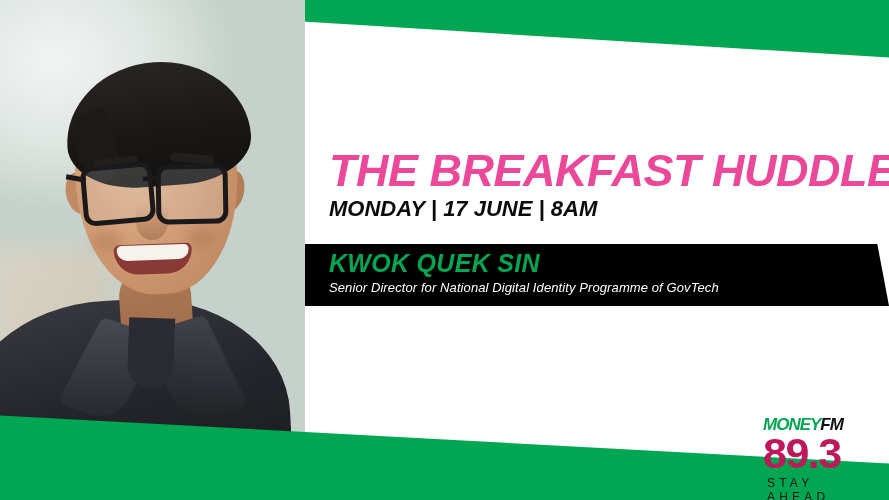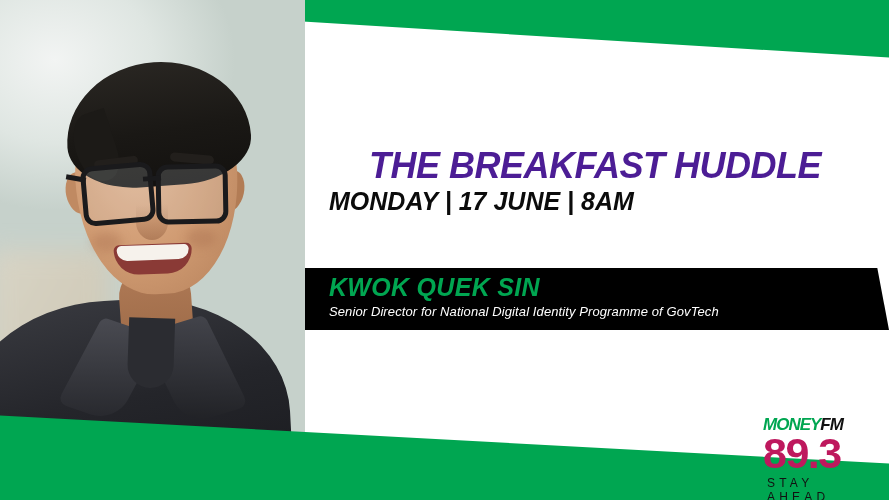--- a/index.html
+++ b/index.html
@@ -210,45 +210,44 @@
   .p-cheek-r { left: 186px; top: 228px; }
 
   
   #headline {
     position: absolute;
     left: 329px;
     top: 148px;
     width: 540px;
   }
   #title-main {
-    font-size: 36px;
+    font-size: 45px;
     font-weight: bold;
     font-style: italic;
     letter-spacing: -0.5px;
-    color: #4c1d95;
+    color: #ec4899;
     line-height: 1.02;
     white-space: nowrap;
-    margin-left: 40px;
   }
   #title-sub {
-    font-size: 25px;
+    font-size: 22px;
     font-weight: bold;
     font-style: italic;
     letter-spacing: 0px;
     color: #0b0b0b;
     line-height: 1.1;
     margin-top: 3px;
     white-space: nowrap;
   }
 
   
   #guest-banner {
     position: absolute;
     left: 305px;
-    top: 268px;
+    top: 244px;
     width: 584px;
     height: 62px;
     background: #000000;
     clip-path: polygon(0 0, 98% 0, 100% 100%, 0 100%);
   }
   #guest-banner-inner {
     position: absolute;
     left: 24px;
     top: 5px;
   }

